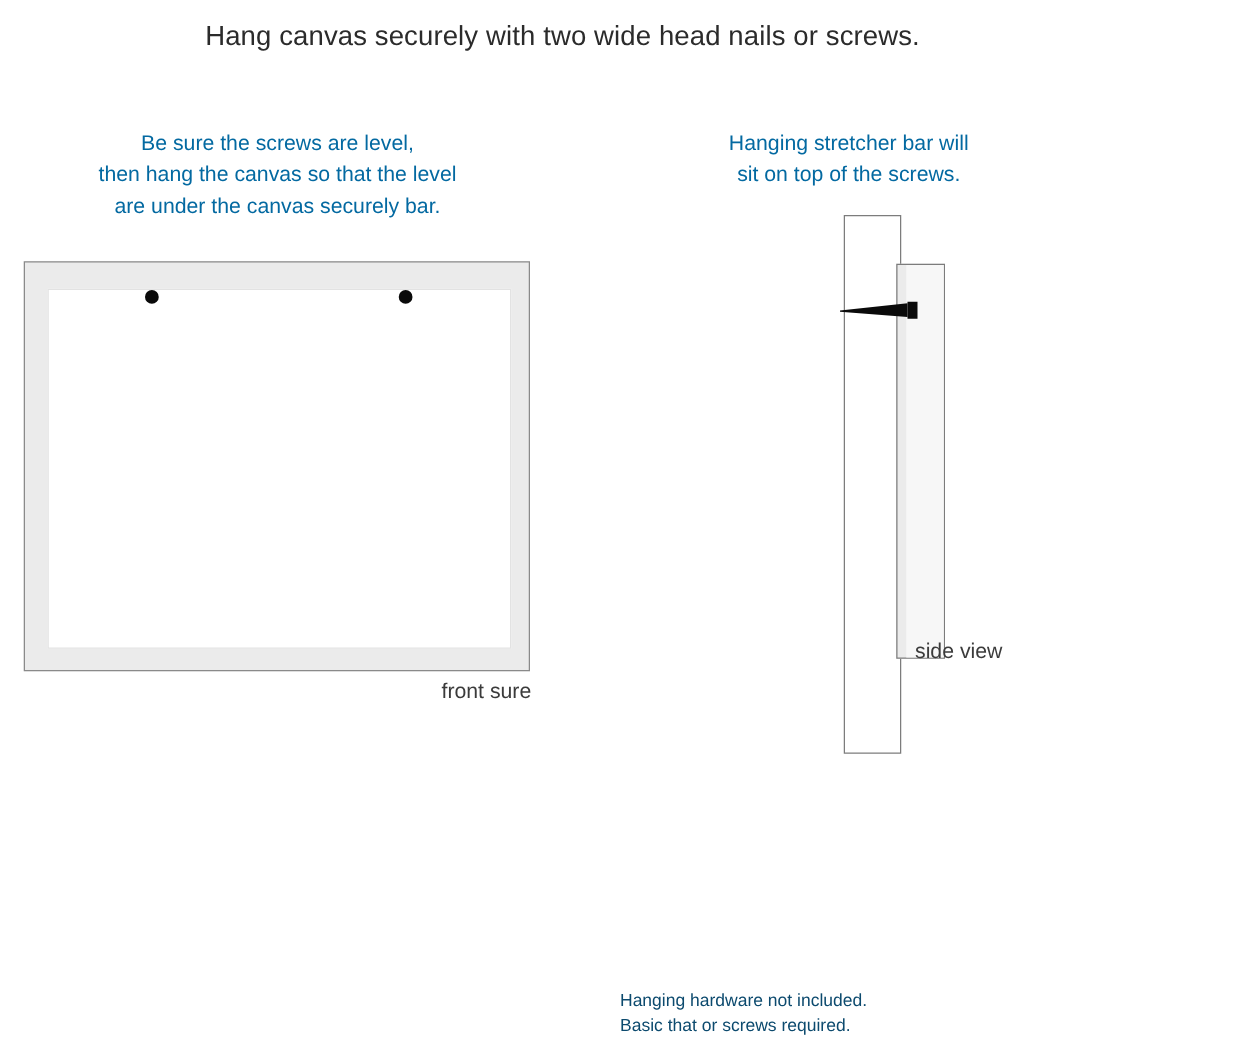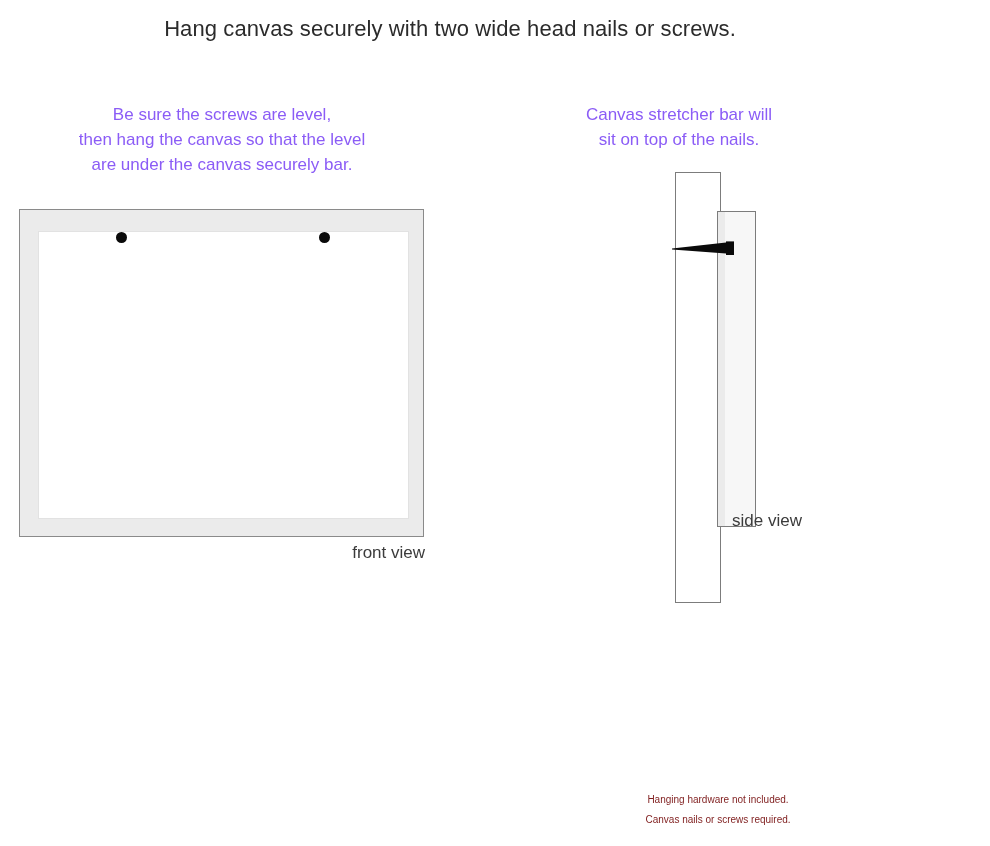--- a/index.html
+++ b/index.html
@@ -11,21 +11,20 @@
   body {
     font-family: "Liberation Sans", sans-serif;
     -webkit-font-smoothing: antialiased;
   }
   #page {
     position: relative;
     width: 934px;
     height: 846px;
     overflow: hidden;
     background: #ffffff;
-    padding-left: 12px;
   }
 
   
   .headline {
     position: absolute;
     left: 0;
     top: 14px;
     width: 900px;
     text-align: center;
     font-size: 22px;
@@ -33,21 +32,21 @@
     color: #2b2b2b;
     letter-spacing: 0.1px;
     line-height: 30px;
   }
 
   
   .caption {
     position: absolute;
     text-align: center;
     font-size: 17px;
-    color: #8b5cf6;
+    color: #0369a1;
     line-height: 25px;
     font-weight: 400;
   }
   .caption-left {
     left: 2px;
     top: 102px;
     width: 440px;
   }
   .caption-right {
     left: 529px;
@@ -144,61 +143,61 @@
     width: 70px;
     height: 24px;
   }
 
   
   .footer {
     position: absolute;
     right: 18px;
     top: 790px;
     width: 420px;
-    text-align: center;
-    font-size: 10px;
-    color: #7f1d1d;
+    text-align: left;
+    font-size: 14px;
+    color: #0c4a6e;
     line-height: 20px;
   }
   .footer .ln { display: block; }
 </style>
 </head>
 <body>
 
 <div id="page">
 
   <div class="headline">Hang canvas securely with two wide head nails or screws.</div>
 
   <div class="caption caption-left">
     <span class="ln">Be sure the screws are level,</span>
     <span class="ln">then hang the canvas so that the level</span>
     <span class="ln">are under the canvas securely bar.</span>
   </div>
 
   <div class="caption caption-right">
-    <span class="ln">Canvas stretcher bar will</span>
-    <span class="ln">sit on top of the nails.</span>
+    <span class="ln">Hanging stretcher bar will</span>
+    <span class="ln">sit on top of the screws.</span>
   </div>
 
   <div class="front-frame"></div>
   <div class="front-inner"></div>
   <div class="screw-dot left"></div>
   <div class="screw-dot right"></div>
 
-  <div class="view-label label-front">front view</div>
+  <div class="view-label label-front">front sure</div>
 
   <div class="side-wall"></div>
   <div class="side-bar"></div>
   <div class="side-bar-inner"></div>
 
   <svg class="side-nail" viewBox="0 0 70 24">
     <polygon points="2,12.4 56,6.6 56,17.6 2,13.4" fill="#0a0a0a"></polygon>
     <rect x="56" y="5.4" width="8" height="13.6" fill="#0a0a0a"></rect>
   </svg>
 
   <div class="view-label label-side">side view</div>
 
   <div class="footer">
     <span class="ln">Hanging hardware not included.</span>
-    <span class="ln">Canvas nails or screws required.</span>
+    <span class="ln">Basic that or screws required.</span>
   </div>
 
 </div>
 
 </body></html>

